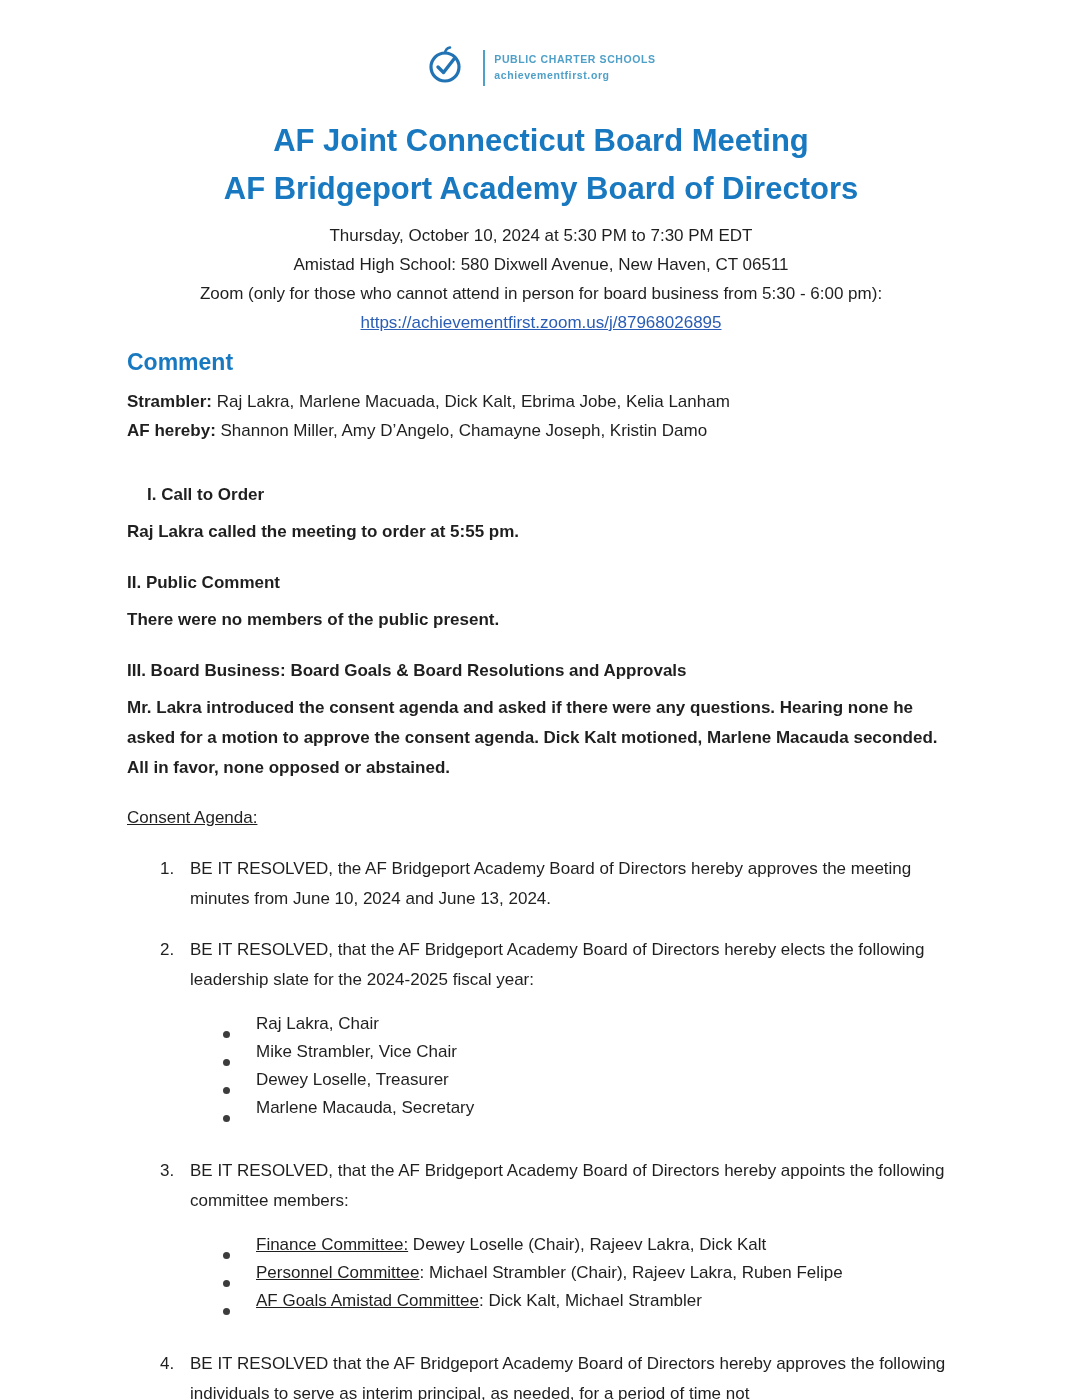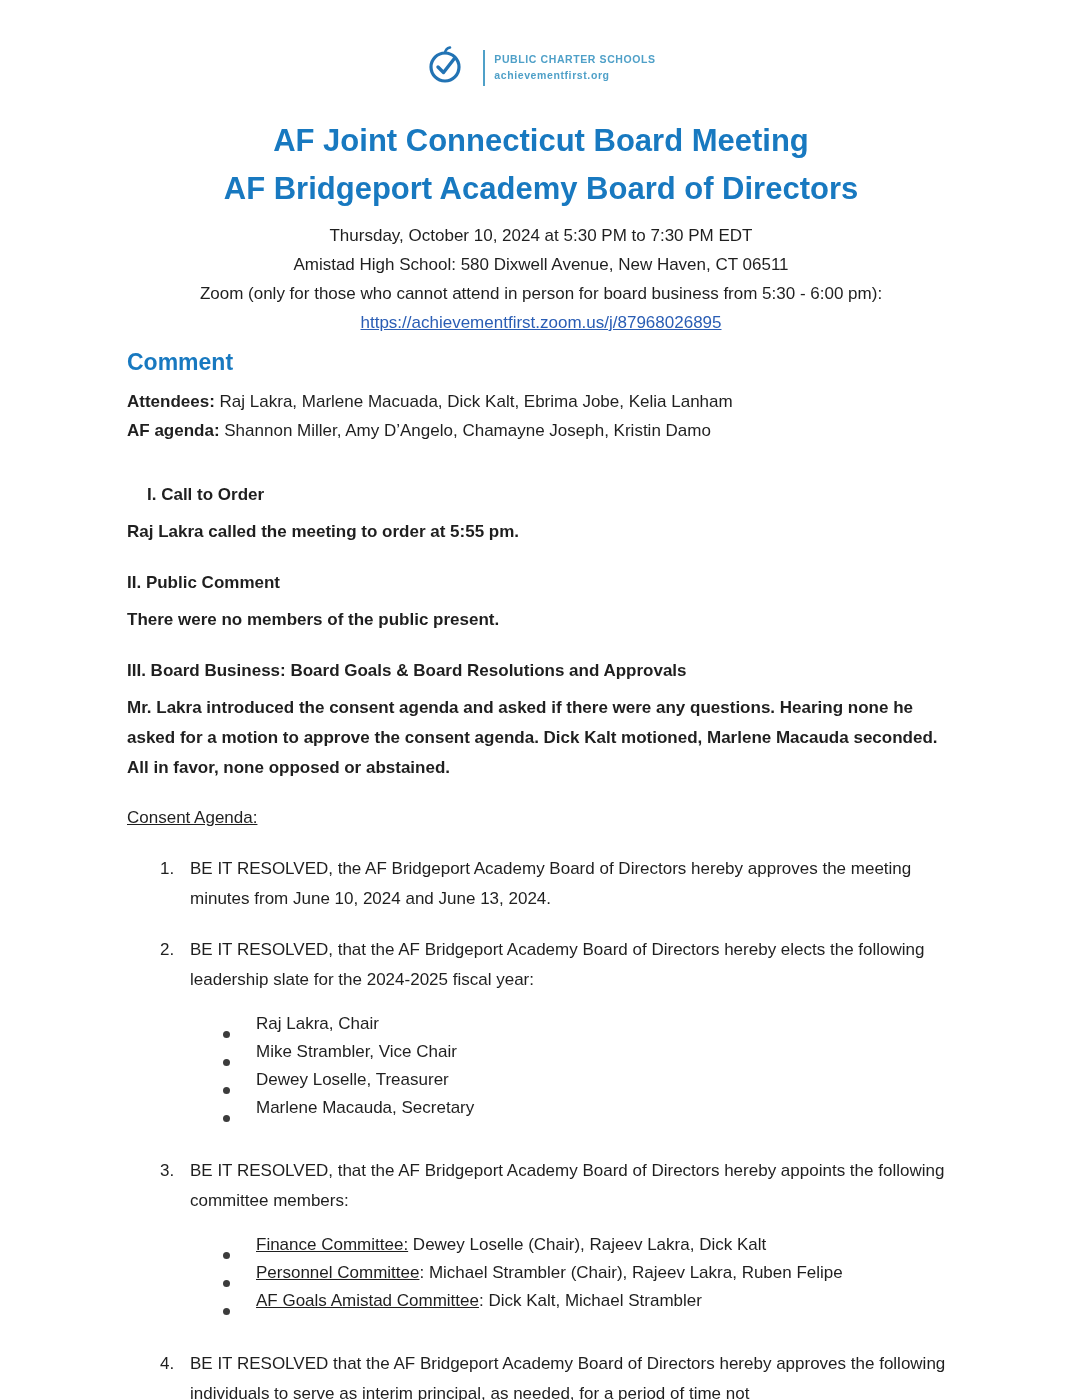--- a/index.html
+++ b/index.html
@@ -157,22 +157,22 @@
 
   <div class="doc-title">AF Joint Connecticut Board Meeting</div>
   <div class="doc-title second">AF Bridgeport Academy Board of Directors</div>
 
   <p class="center-line first">Thursday, October 10, 2024 at 5:30 PM to 7:30 PM EDT</p>
   <p class="center-line">Amistad High School: 580 Dixwell Avenue, New Haven, CT 06511</p>
   <p class="center-line">Zoom (only for those who cannot attend in person for board business from 5:30 - 6:00 pm):</p>
   <p class="link-line"><a class="zoom-link">https://achievementfirst.zoom.us/j/87968026895</a></p>
 
   <div class="minutes-heading">Comment</div>
-  <p class="attendee-line"><span class="b">Attendees:</span><span> Raj Lakra, Marlene Macuada, Dick Kalt, Ebrima Jobe, Kelia Lanham</span></p>
-  <p class="attendee-line"><span class="b">AF agenda:</span><span> Shannon Miller, Amy D’Angelo, Chamayne Joseph, Kristin Damo</span></p>
+  <p class="attendee-line"><span class="b">Strambler:</span><span> Raj Lakra, Marlene Macuada, Dick Kalt, Ebrima Jobe, Kelia Lanham</span></p>
+  <p class="attendee-line"><span class="b">AF hereby:</span><span> Shannon Miller, Amy D’Angelo, Chamayne Joseph, Kristin Damo</span></p>
 
   <div class="sec-heading first">I. Call to Order</div>
   <p class="body-p">Raj Lakra called the meeting to order at 5:55 pm.</p>
 
   <div class="sec-heading">II. Public Comment</div>
   <p class="body-p">There were no members of the public present.</p>
 
   <div class="sec-heading">III. Board Business: Board Goals &amp; Board Resolutions and Approvals</div>
   <p class="body-p">Mr. Lakra introduced the consent agenda and asked if there were any questions. Hearing none he asked for a motion to approve the consent agenda. Dick Kalt motioned, Marlene Macauda seconded. All in favor, none opposed or abstained.</p>
 

